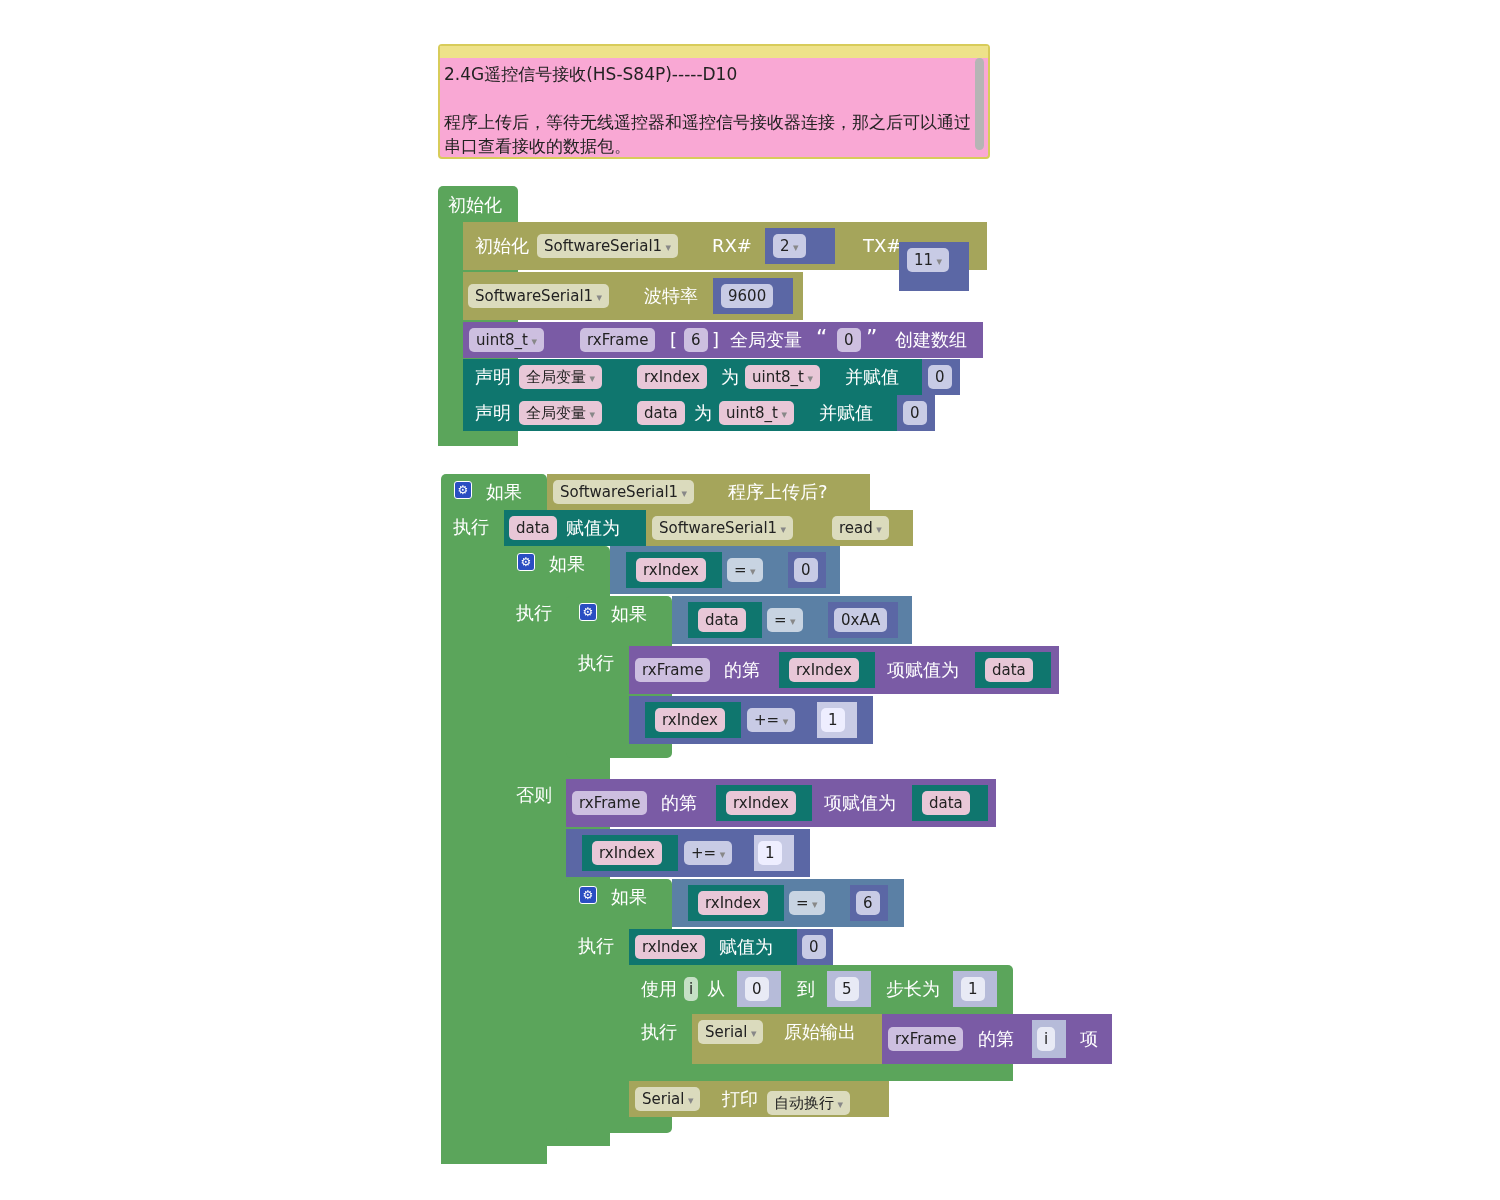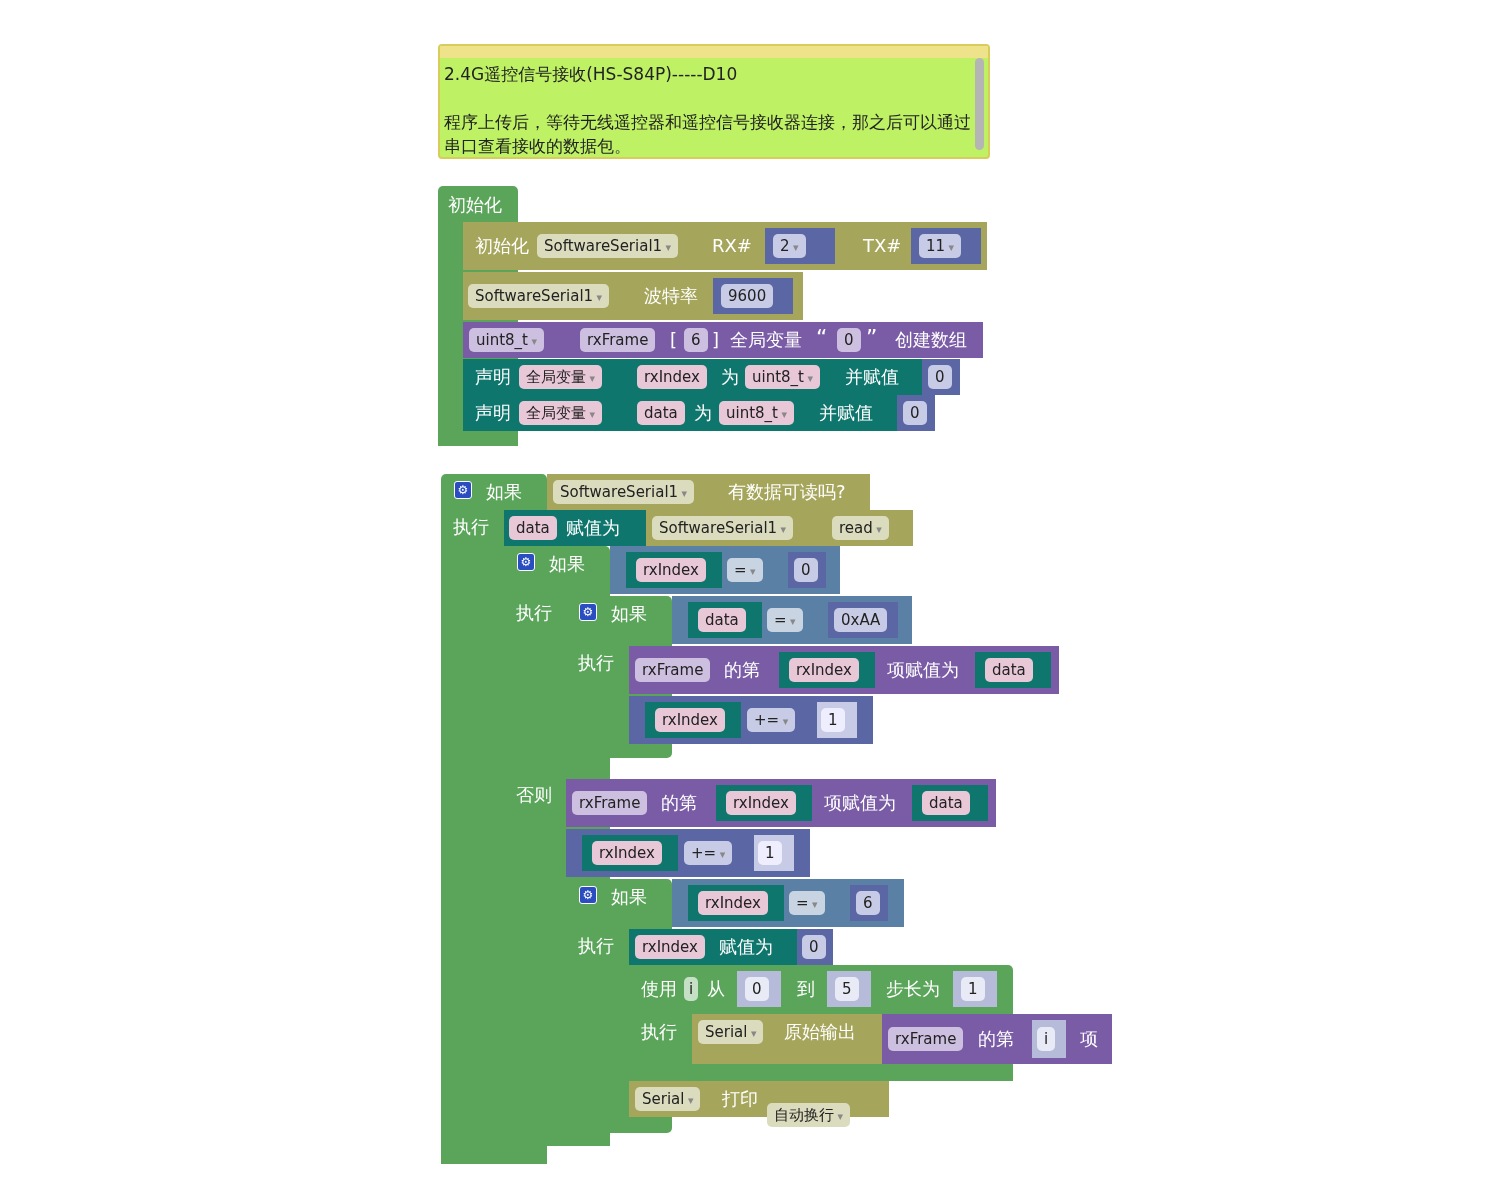--- a/index.html
+++ b/index.html
@@ -1,18 +1,18 @@
 <!DOCTYPE html>
 <html><head>
 <meta charset="utf-8">
 <style>
   html,body{margin:0;padding:0;background:#ffffff;}
   body{width:1500px;height:1200px;position:relative;overflow:hidden;font-family:"DejaVu Sans","Liberation Sans",sans-serif;}
   .abs{position:absolute;box-sizing:border-box;}
-  .comment{left:438px;top:44px;width:552px;height:115px;background:#bef264;border:2px solid #d8cc5a;border-radius:4px;}
+  .comment{left:438px;top:44px;width:552px;height:115px;background:#f9a8d4;border:2px solid #d8cc5a;border-radius:4px;}
   .comment-top{left:0;top:0;right:0;height:12px;background:#eee28a;}
   .comment-text{left:4px;top:16px;width:530px;font-size:17px;line-height:24px;color:#222;white-space:pre-wrap;}
   .comment-scroll{right:4px;top:12px;width:9px;height:92px;background:#b5b5b5;border-radius:5px;}
   .blk{position:absolute;box-sizing:border-box;}
   .g{background:#5ba55b;}
   .o{background:#a5a55b;}
   .p{background:#7a5ba5;}
   .r{background:#0f766e;}
   .b{background:#5b80a5;}
   .n{background:#5b67a5;}
@@ -44,21 +44,21 @@
 <div class="blk g" style="left:438px;top:430px;width:80px;height:16px;"></div>
 
 <div class="blk o" style="left:463px;top:222px;width:524px;height:48px;">
   <span class="lbl" style="left:12px;top:13px;">初始化</span>
   <span class="fld fo dd" style="left:74px;top:12px;">SoftwareSerial1</span>
   <span class="lbl" style="left:249px;top:13px;">RX#</span>
   <div class="blk n" style="left:302px;top:6px;width:70px;height:36px;">
     <span class="fld fn dd" style="left:8px;top:6px;">2</span>
   </div>
   <span class="lbl" style="left:400px;top:13px;">TX#</span>
-  <div class="blk n" style="left:436px;top:6px;width:70px;height:36px;margin-left:12px;">
+  <div class="blk n" style="left:436px;top:20px;width:70px;height:49px;">
     <span class="fld fn dd" style="left:8px;top:6px;">11</span>
   </div>
 </div>
 
 <div class="blk o" style="left:463px;top:272px;width:340px;height:48px;">
   <span class="fld fo dd" style="left:5px;top:12px;">SoftwareSerial1</span>
   <span class="lbl" style="left:181px;top:13px;">波特率</span>
   <div class="blk n" style="left:250px;top:6px;width:80px;height:36px;">
     <span class="fld fn" style="left:8px;top:6px;">9600</span>
   </div>
@@ -103,21 +103,21 @@
 
 <div class="blk g" style="left:441px;top:474px;width:106px;height:690px;border-radius:5px;">
   <span class="gear" style="left:13px;top:7px;">⚙</span>
   <span class="lbl" style="left:45px;top:7px;">如果</span>
   <span class="lbl" style="left:12px;top:42px;">执行</span>
 </div>
 <div class="blk g" style="left:441px;top:1148px;width:106px;height:16px;"></div>
 
 <div class="blk o" style="left:547px;top:474px;width:323px;height:36px;">
   <span class="fld fo dd" style="left:6px;top:6px;">SoftwareSerial1</span>
-  <span class="lbl" style="left:181px;top:7px;">有数据可读吗?</span>
+  <span class="lbl" style="left:181px;top:7px;">程序上传后?</span>
 </div>
 
 <div class="blk r" style="left:504px;top:510px;width:144px;height:36px;">
   <span class="fld fr" style="left:5px;top:6px;">data</span>
   <span class="lbl" style="left:62px;top:7px;">赋值为</span>
 </div>
 <div class="blk o" style="left:646px;top:510px;width:267px;height:36px;">
   <span class="fld fo dd" style="left:6px;top:6px;">SoftwareSerial1</span>
   <span class="fld fo dd" style="left:186px;top:6px;">read</span>
 </div>
@@ -247,14 +247,14 @@
   <span class="lbl" style="left:96px;top:14px;">的第</span>
   <div class="blk n" style="left:150px;top:6px;width:34px;height:38px;background:#b6bbd9;">
     <span class="fld" style="left:5px;top:7px;background:#e8eaf5;">i</span>
   </div>
   <span class="lbl" style="left:198px;top:14px;">项</span>
 </div>
 
 <div class="blk o" style="left:629px;top:1081px;width:260px;height:36px;">
   <span class="fld fo dd" style="left:6px;top:6px;">Serial</span>
   <span class="lbl" style="left:93px;top:7px;">打印</span>
-  <span class="fld fo dd" style="left:138px;top:22px;">自动换行</span>
+  <span class="fld fo dd" style="left:138px;top:10px;">自动换行</span>
 </div>
 
 </body></html>

